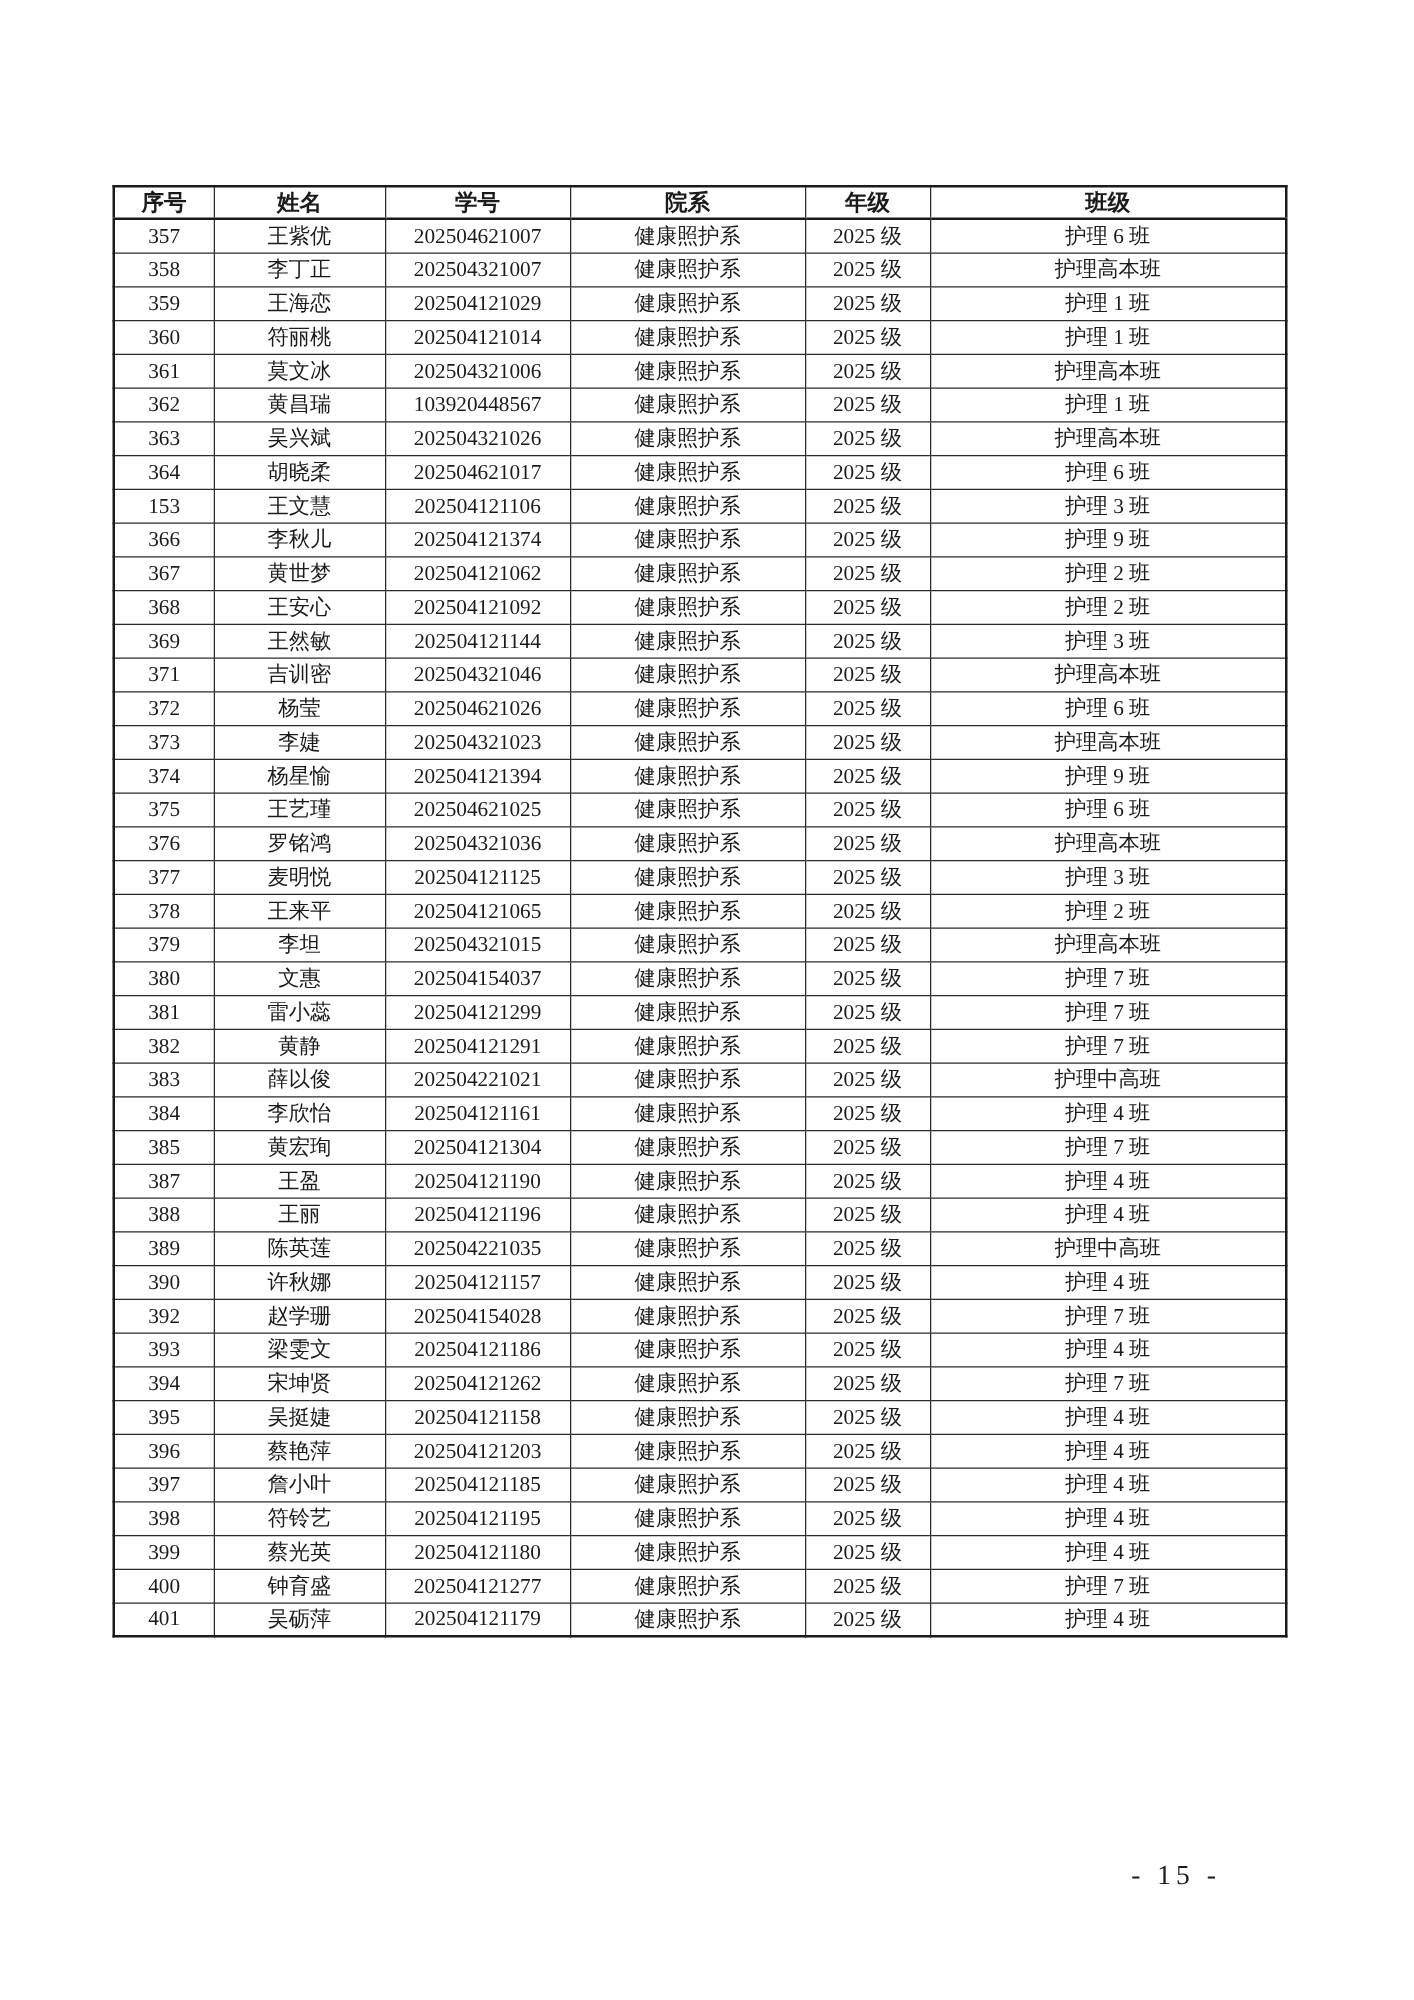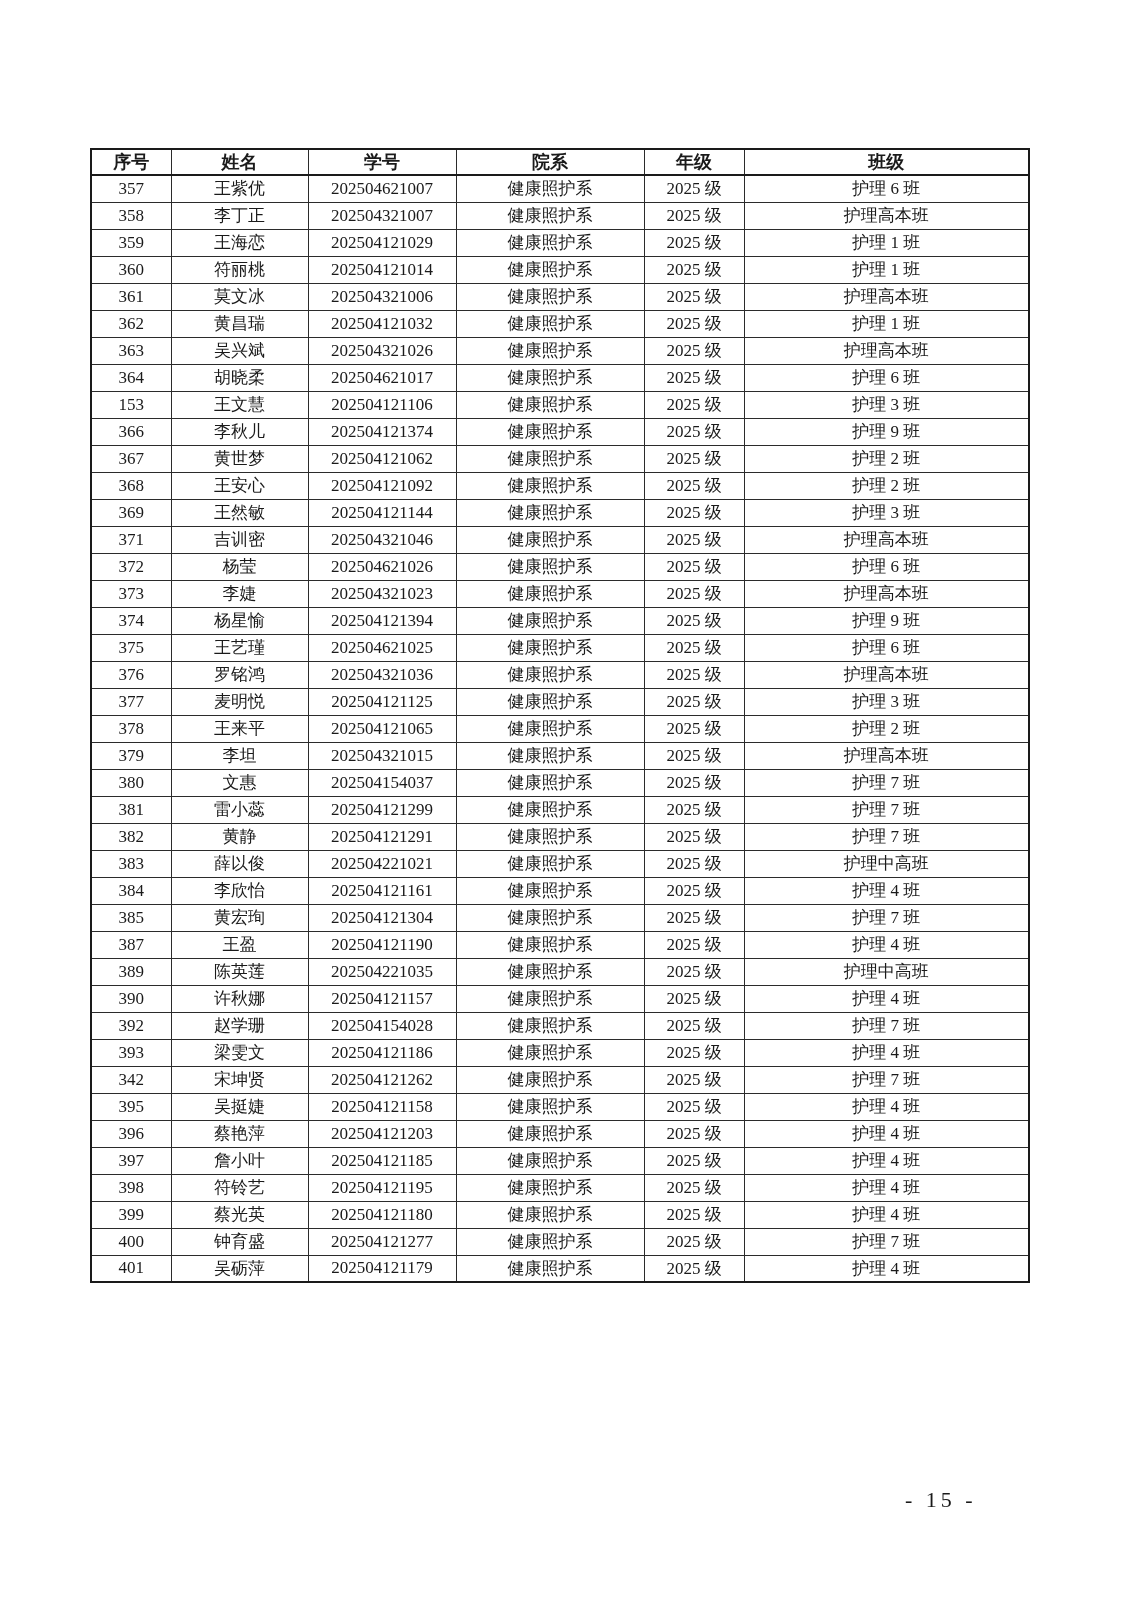--- a/index.html
+++ b/index.html
@@ -129,21 +129,21 @@
       <td>莫文冰</td>
       <td class="num">202504321006</td>
       <td>健康照护系</td>
       <td>2025 级</td>
       <td>护理高本班</td>
     </tr>
 
     <tr>
       <td class="num">362</td>
       <td>黄昌瑞</td>
-      <td class="num">202504121032</td>
+      <td class="num">103920448567</td>
       <td>健康照护系</td>
       <td>2025 级</td>
       <td>护理 1 班</td>
     </tr>
 
     <tr>
       <td class="num">363</td>
       <td>吴兴斌</td>
       <td class="num">202504321026</td>
       <td>健康照护系</td>
@@ -344,20 +344,28 @@
 
     <tr>
       <td class="num">387</td>
       <td>王盈</td>
       <td class="num">202504121190</td>
       <td>健康照护系</td>
       <td>2025 级</td>
       <td>护理 4 班</td>
     </tr>
 
+    <tr>
+      <td class="num">388</td>
+      <td>王丽</td>
+      <td class="num">202504121196</td>
+      <td>健康照护系</td>
+      <td>2025 级</td>
+      <td>护理 4 班</td>
+    </tr>
 
     <tr>
       <td class="num">389</td>
       <td>陈英莲</td>
       <td class="num">202504221035</td>
       <td>健康照护系</td>
       <td>2025 级</td>
       <td>护理中高班</td>
     </tr>
 
@@ -383,21 +391,21 @@
     <tr>
       <td class="num">393</td>
       <td>梁雯文</td>
       <td class="num">202504121186</td>
       <td>健康照护系</td>
       <td>2025 级</td>
       <td>护理 4 班</td>
     </tr>
 
     <tr>
-      <td class="num">342</td>
+      <td class="num">394</td>
       <td>宋坤贤</td>
       <td class="num">202504121262</td>
       <td>健康照护系</td>
       <td>2025 级</td>
       <td>护理 7 班</td>
     </tr>
 
     <tr>
       <td class="num">395</td>
       <td>吴挺婕</td>

